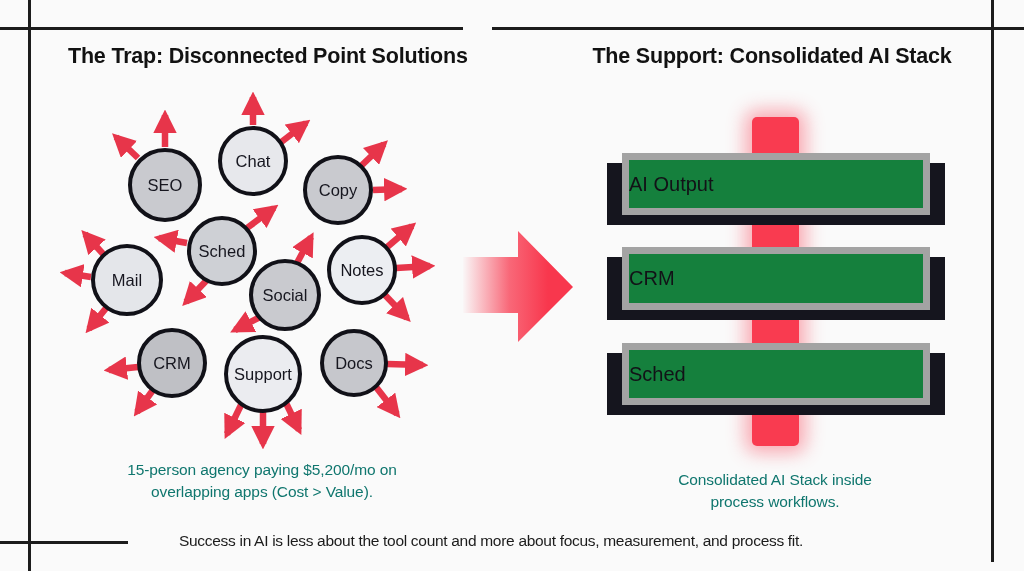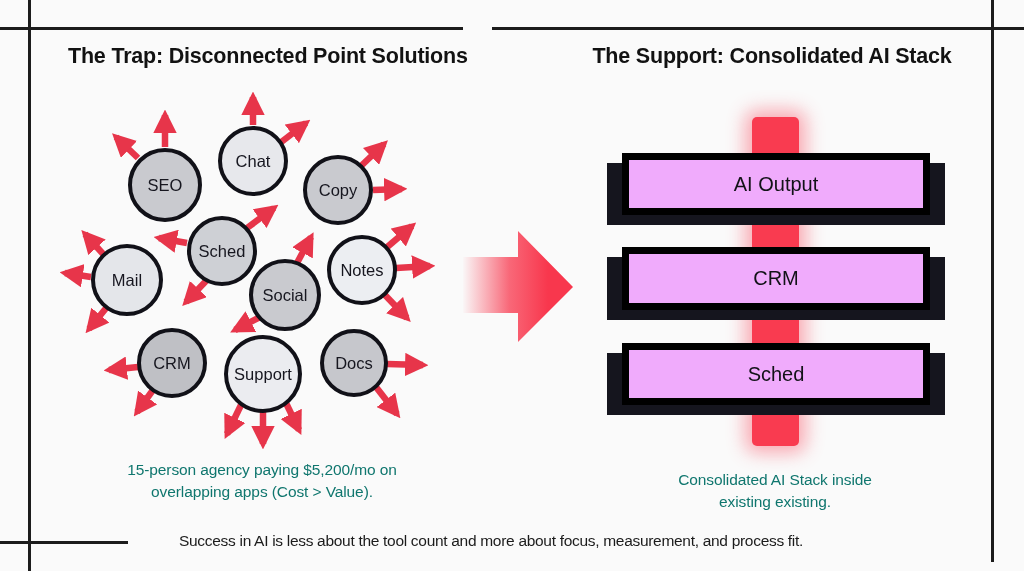--- a/index.html
+++ b/index.html
@@ -17,23 +17,23 @@
   #left-title{left:68px;}
   #right-title{left:560px;width:424px;text-align:center;}
   #cluster-svg{position:absolute;left:20px;top:78px;}
   #cluster-svg text{
     font-family:"Liberation Sans",sans-serif;font-size:16.5px;fill:#16161f;
     text-anchor:middle;dominant-baseline:middle;
   }
   #center-arrow{position:absolute;left:450px;top:222px;}
   .stack-box{
     position:absolute;left:622px;width:308px;height:62px;box-sizing:border-box;
-    background:#f0abfc;border:7px solid #000000;
+    background:#15803d;border:7px solid #a3a3a3;
     box-shadow:-15px 10px 0 #15151e, 15px 10px 0 #15151e;
-    display:flex;align-items:center;justify-content:center;
+    display:flex;align-items:center;
     font-size:20px;font-weight:500;color:#121217;z-index:3;
   }
   #stack-band{
     position:absolute;left:752px;top:117px;width:47px;height:329px;
     background:#f93b50;border-radius:5px;z-index:2;
     box-shadow:0 0 18px 7px rgba(249,59,80,0.42);
   }
   .caption{
     position:absolute;text-align:center;font-size:15.5px;line-height:22px;
     color:#0f766e;letter-spacing:-0.1px;
@@ -158,18 +158,18 @@
   <div class="stack-box" style="top:343px;">
     <span>Sched</span>
   </div>
 
   <div id="left-caption" class="caption">
     <div>15-person agency paying $5,200/mo on</div>
     <div>overlapping apps (Cost &gt; Value).</div>
   </div>
   <div id="right-caption" class="caption">
     <div>Consolidated AI Stack inside</div>
-    <div>existing existing.</div>
+    <div>process workflows.</div>
   </div>
 
   <div id="footer-note">Success in AI is less about the tool count and more about focus, measurement, and process fit.</div>
 
 </div>
 
 </body></html>

